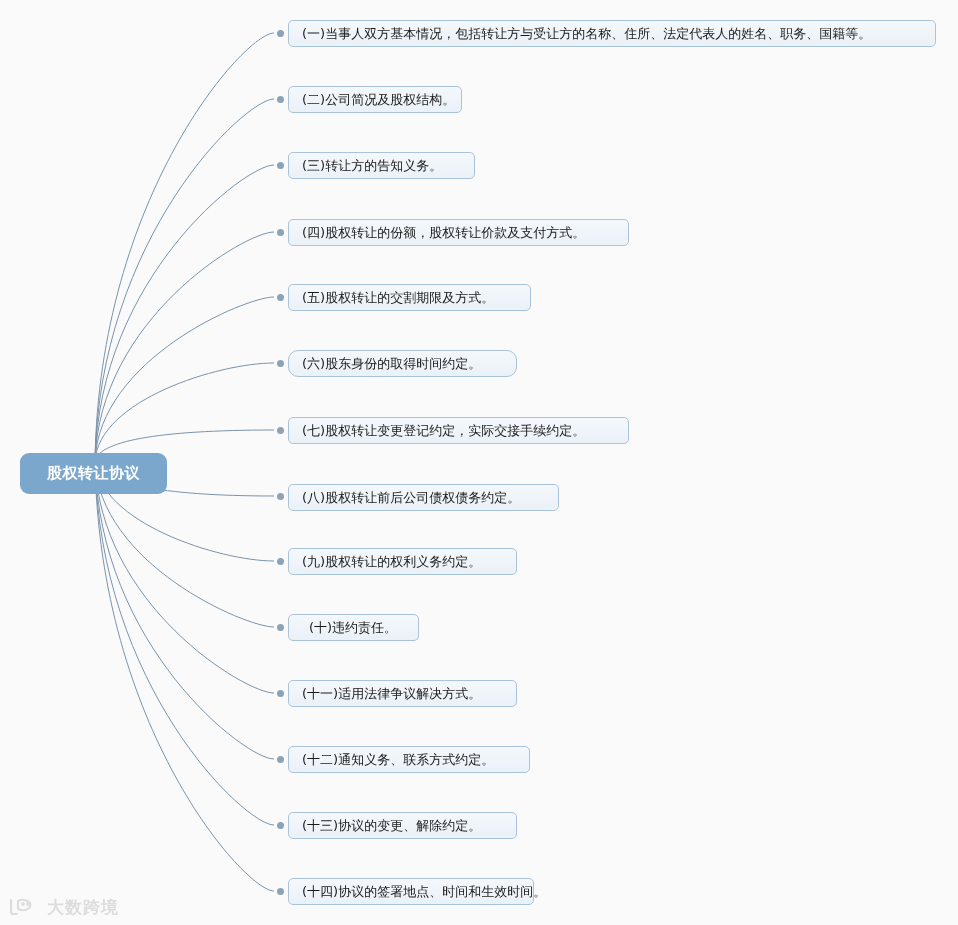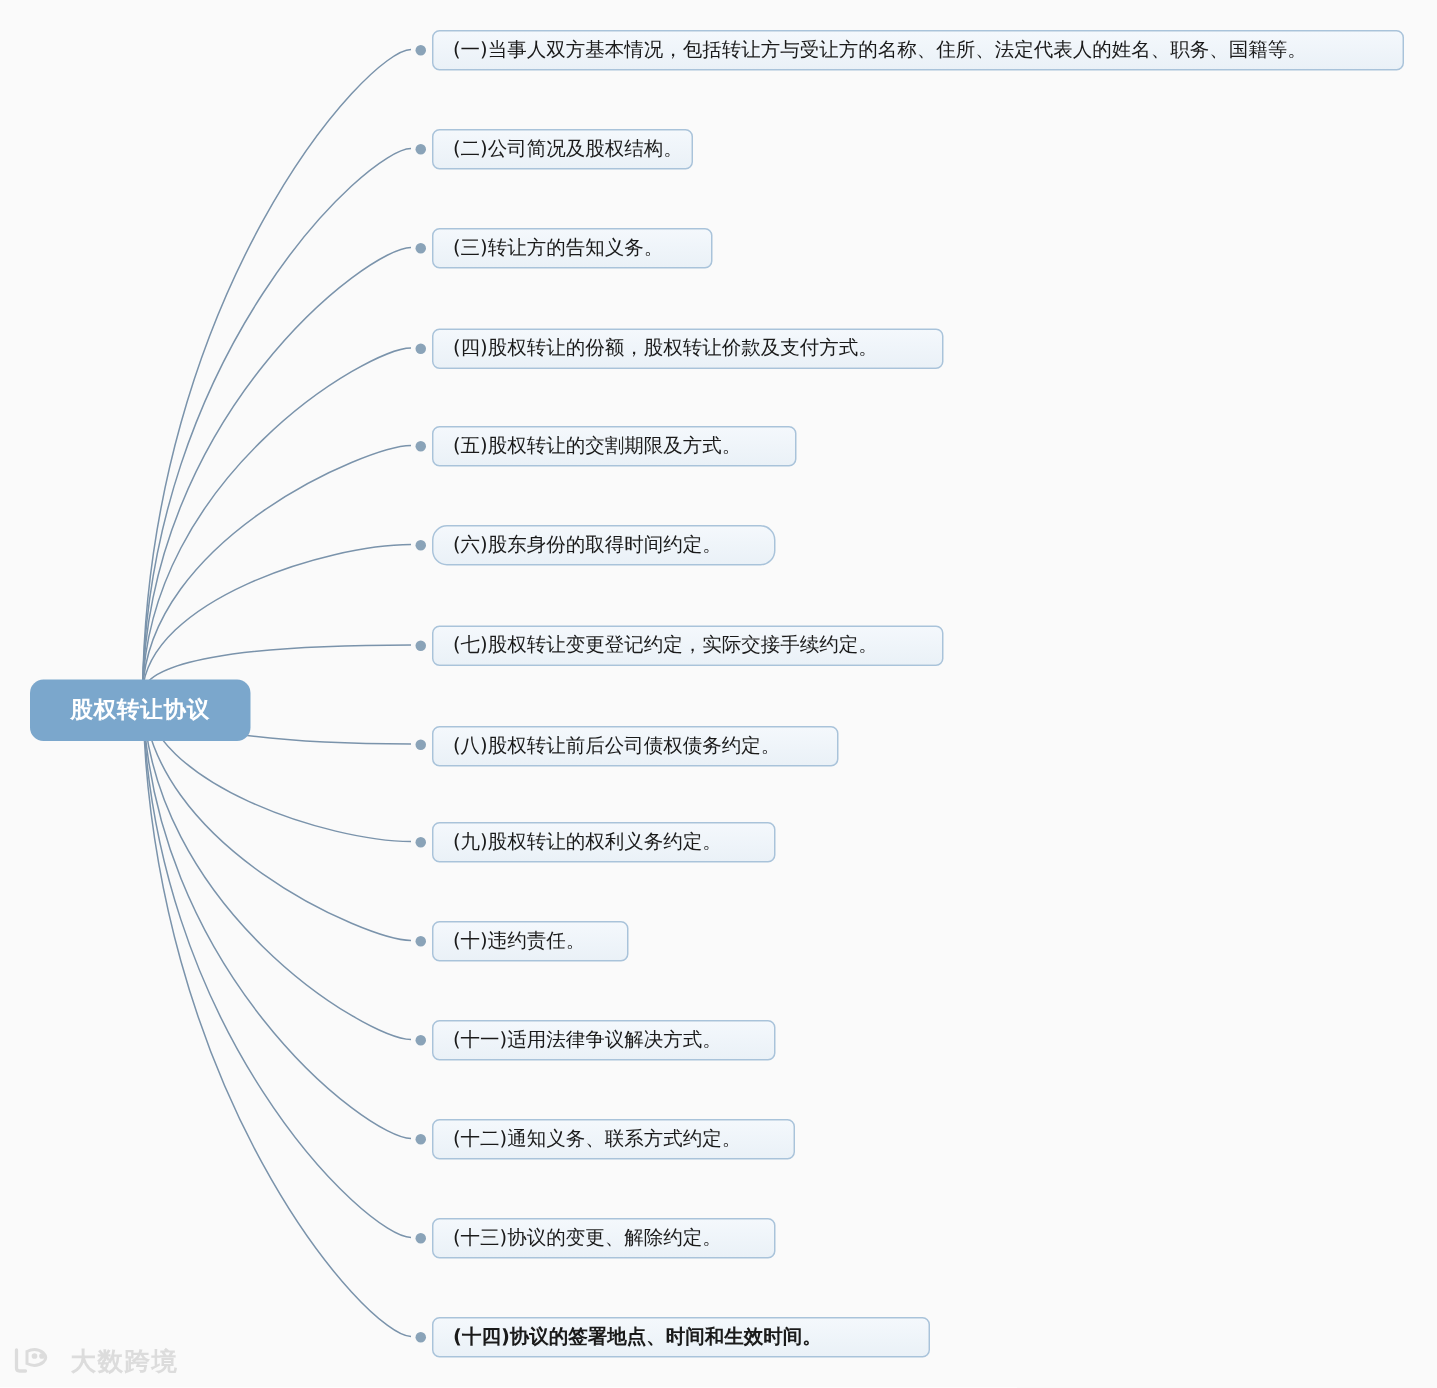--- a/index.html
+++ b/index.html
@@ -125,29 +125,29 @@
       <div class="leaf-node" style="left: 288px; top: 284px; width: 243px;"><span>(五)股权转让的交割期限及方式。</span></div>
       <div class="node-dot" style="left: 277px; top: 293.5px;"></div>
       <div class="leaf-node" style="left: 288px; top: 350px; width: 229px; border-radius: 10px;"><span>(六)股东身份的取得时间约定。</span></div>
       <div class="node-dot" style="left: 277px; top: 359.5px;"></div>
       <div class="leaf-node" style="left: 288px; top: 417px; width: 341px;"><span>(七)股权转让变更登记约定，实际交接手续约定。</span></div>
       <div class="node-dot" style="left: 277px; top: 426.5px;"></div>
       <div class="leaf-node" style="left: 288px; top: 484px; width: 271px;"><span>(八)股权转让前后公司债权债务约定。</span></div>
       <div class="node-dot" style="left: 277px; top: 492.5px;"></div>
       <div class="leaf-node" style="left: 288px; top: 548px; width: 229px;"><span>(九)股权转让的权利义务约定。</span></div>
       <div class="node-dot" style="left: 277px; top: 557.5px;"></div>
-      <div class="leaf-node" style="left: 288px; top: 614px; width: 131px;"><span>(十)违约责任。</span></div>
+      <div class="leaf-node" style="left: 288px; top: 614px; width: 131px; text-align: center;"><span>(十)违约责任。</span></div>
       <div class="node-dot" style="left: 277px; top: 623.5px;"></div>
       <div class="leaf-node" style="left: 288px; top: 680px; width: 229px;"><span>(十一)适用法律争议解决方式。</span></div>
       <div class="node-dot" style="left: 277px; top: 689.5px;"></div>
       <div class="leaf-node" style="left: 288px; top: 746px; width: 242px;"><span>(十二)通知义务、联系方式约定。</span></div>
       <div class="node-dot" style="left: 277px; top: 755.5px;"></div>
       <div class="leaf-node" style="left: 288px; top: 812px; width: 229px;"><span>(十三)协议的变更、解除约定。</span></div>
       <div class="node-dot" style="left: 277px; top: 821.5px;"></div>
-      <div class="leaf-node" style="left: 288px; top: 878px; width: 332px; font-weight: bold;"><span>(十四)协议的签署地点、时间和生效时间。</span></div>
+      <div class="leaf-node" style="left: 288px; top: 878px; width: 246px;"><span>(十四)协议的签署地点、时间和生效时间。</span></div>
       <div class="node-dot" style="left: 277px; top: 887.5px;"></div>
     </div>
 
   <div class="watermark">
     <svg class="wm-mark" viewBox="0 0 34 20">
       <path d="M3 4 L3 16 Q3 18 5 18 L9 18" fill="none" stroke="#9a9a9a" stroke-width="2.2" stroke-linecap="round"></path>
       <path d="M10 5 Q16 2 21 6 Q24 9 21 12 Q16 16 10 13 Z" fill="none" stroke="#9a9a9a" stroke-width="2"></path>
       <circle cx="15" cy="8" r="1.9" fill="#9a9a9a"></circle>
       <circle cx="20" cy="8" r="1.9" fill="#9a9a9a"></circle>
     </svg>

